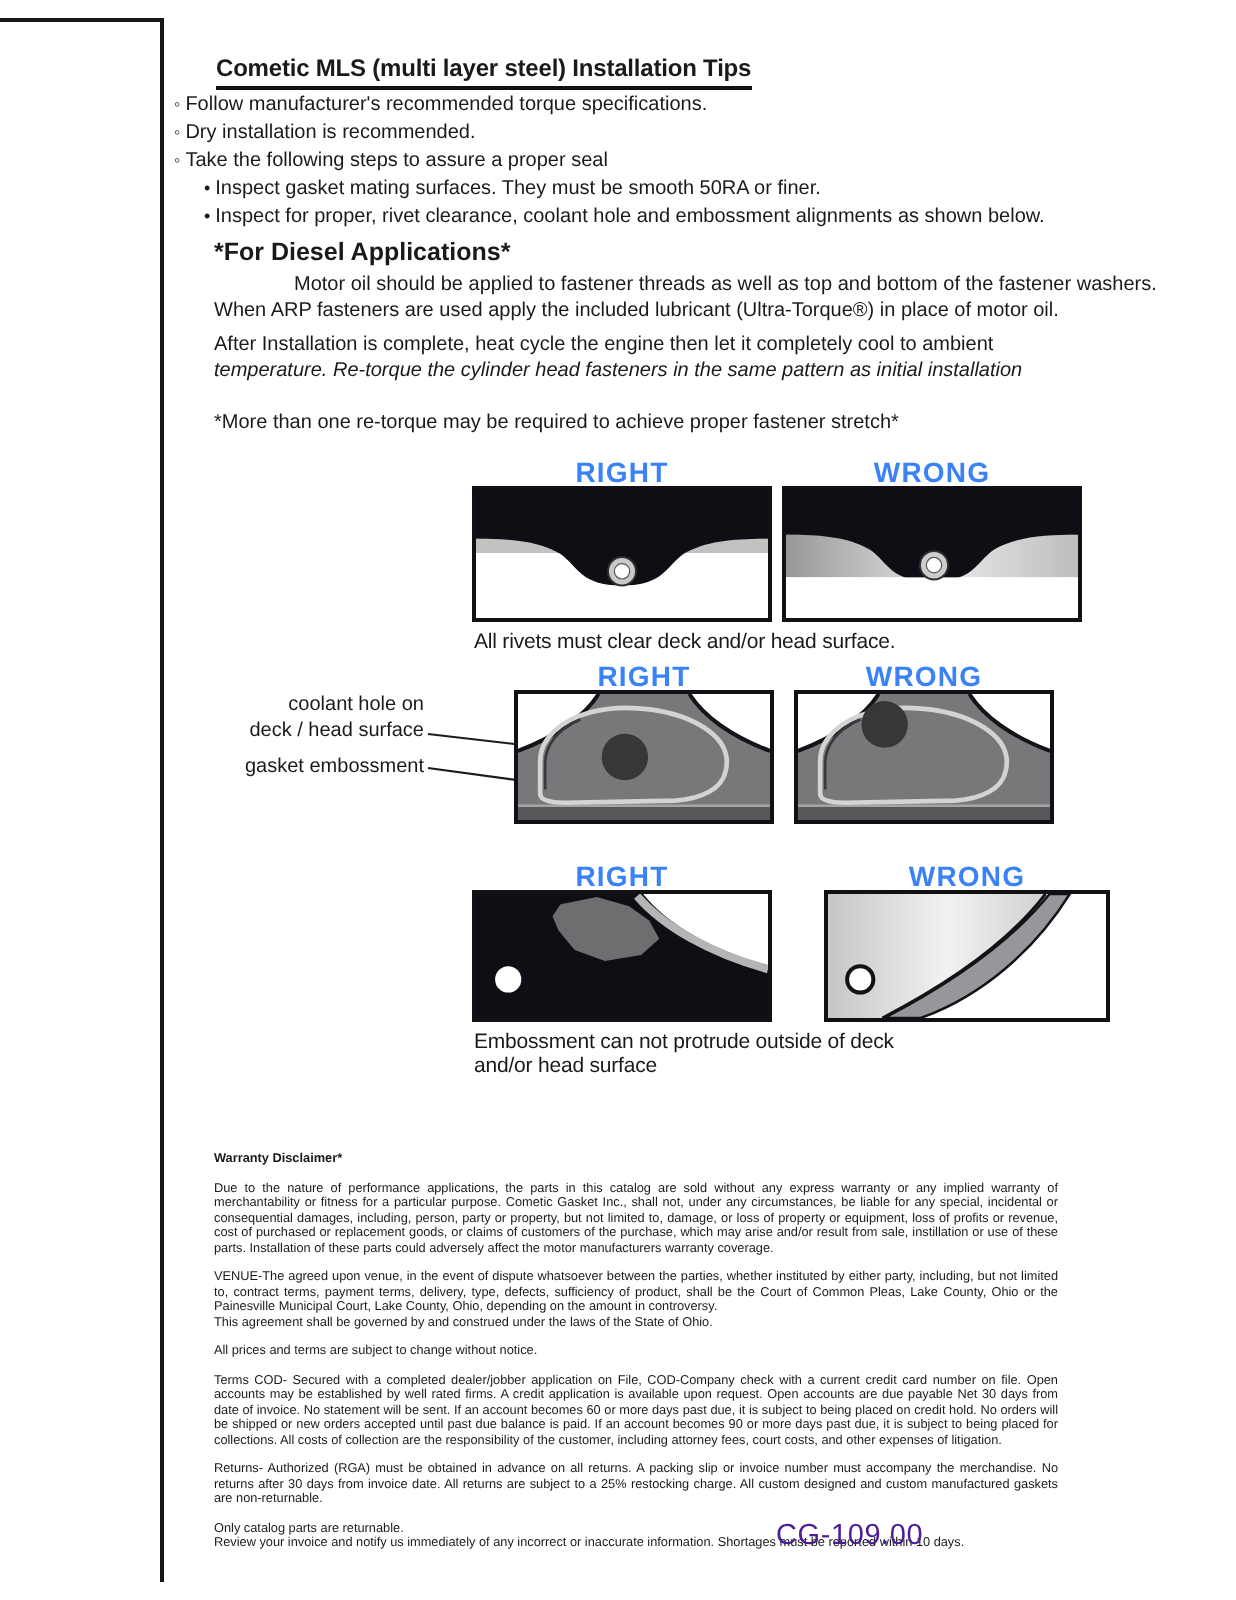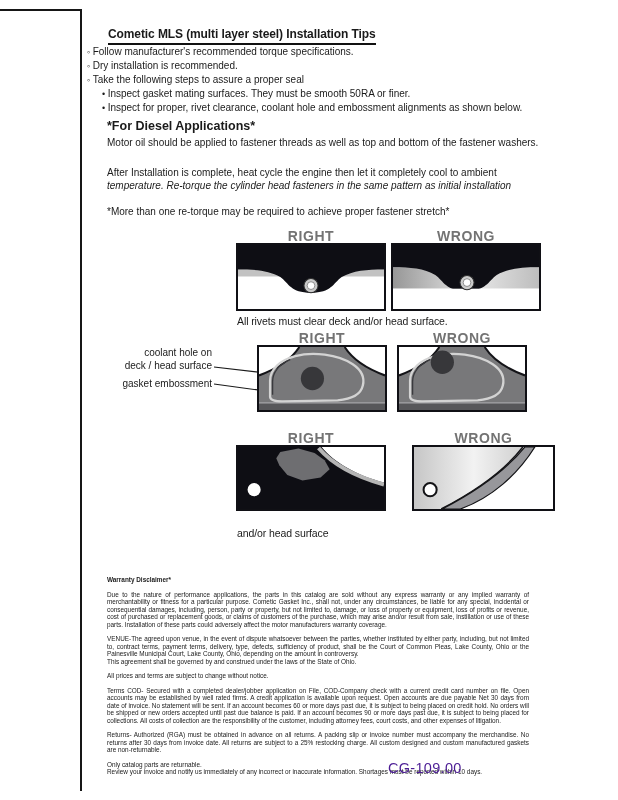--- a/index.html
+++ b/index.html
@@ -14,21 +14,21 @@
   .title{position:absolute;left:108px;top:27px;font-size:12px;font-weight:bold;letter-spacing:-0.1px;
          border-bottom:2px solid #111;padding-bottom:2px;display:inline-block;}
   
   .blt{position:absolute;font-size:10px;line-height:12px;letter-spacing:0;}
   .blt-o::before{content:"\25E6\00a0";font-size:9px;}
   .blt-f::before{content:"\2022\00a0";font-size:9px;}
   
   .h2{position:absolute;left:107px;font-size:12.5px;font-weight:bold;}
   .bodyline{position:absolute;left:107px;font-size:10px;line-height:12px;}
   
-  .dhead{position:absolute;font-size:14px;font-weight:600;letter-spacing:0.6px;text-align:center;color:#737373;}
+  .dhead{position:absolute;font-size:14px;font-weight:600;letter-spacing:0.6px;text-align:center;color:#3b82f6;}
   .dcap{position:absolute;font-size:10.5px;letter-spacing:-0.1px;line-height:12px;}
   .panel{position:absolute;border:2.5px solid #101015;background:#fff;box-sizing:border-box;}
   .panel svg{display:block;width:100%;height:100%;}
   .lbl{position:absolute;left:0;width:212px;text-align:right;font-size:10px;line-height:12.5px;}
   
   .warr{position:absolute;left:107px;width:422px;font-size:6.4px;line-height:7.5px;
         text-align:justify;letter-spacing:0;}
   .warr .whead{font-weight:bold;margin:0 0 7px 0;}
   .warr p{margin:0 0 7px 0;}
   .warr p.tight{margin-bottom:0;}
@@ -44,21 +44,22 @@
 
   <div class="title nw">Cometic MLS (multi layer steel) Installation Tips</div>
 
   <div class="blt blt-o nw" style="left:87px;top:46px;">Follow manufacturer's recommended torque specifications.</div>
   <div class="blt blt-o nw" style="left:87px;top:60px;">Dry installation is recommended.</div>
   <div class="blt blt-o nw" style="left:87px;top:74px;">Take the following steps to assure a proper seal</div>
   <div class="blt blt-f nw" style="left:102px;top:88px;">Inspect gasket mating surfaces.  They must be smooth 50RA or finer.</div>
   <div class="blt blt-f nw" style="left:102px;top:102px;">Inspect for proper, rivet clearance, coolant hole and embossment alignments as shown below.</div>
 
   <div class="h2 nw" style="top:119px;">*For Diesel Applications*</div>
-  <div class="bodyline nw" style="top:137px;">Motor oil should be applied to fastener threads as well as top and bottom of the fastener washers.</div>
+  <div class="bodyline nw" style="top:137px;margin-left:40px;">Motor oil should be applied to fastener threads as well as top and bottom of the fastener washers.</div>
+  <div class="bodyline nw" style="top:150px;">When ARP fasteners are used apply the included lubricant (Ultra-Torque®) in place of motor oil.</div>
   <div class="bodyline nw" style="top:167px;">After Installation is complete, heat cycle the engine then let it completely cool to ambient</div>
   <div class="bodyline nw" style="top:180px;font-style:italic;">temperature. Re-torque the cylinder head fasteners in the same pattern as initial installation</div>
   <div class="bodyline nw" style="top:206px;">*More than one re-torque may be required to achieve proper fastener stretch*</div>
 
   <div class="dhead" style="left:236px;top:228px;width:150px;">RIGHT</div>
   <div class="dhead" style="left:391px;top:228px;width:150px;">WRONG</div>
 
   <div class="panel" style="left:236px;top:243px;width:150px;height:68px;">
     <svg viewBox="0 0 145 63" preserveAspectRatio="none">
       <rect x="0" y="24" width="145" height="7" fill="#c2c2c2"></rect>
@@ -153,20 +154,21 @@
             <stop offset="1" stop-color="#d0d0d0"></stop>
         </linearGradient>
       </defs>
       <path d="M0,0 L108,0 C91,22 62,43 27,61 L0,61 Z" fill="url(#g3)"></path>
       <path d="M108,0 C91,22 62,43 27,61" fill="none" stroke="#131316" stroke-width="1.5"></path>
       <path d="M110,0 L120,0 C103,27 77,50 46,61 L28,61 C63,43 92,22 110,0 Z" fill="#97979b" stroke="#131316" stroke-width="1.2"></path>
       <circle cx="16" cy="42" r="6.5" fill="#ffffff" stroke="#131316" stroke-width="2"></circle>
     </svg>
   </div>
 
+  <div class="dcap nw" style="left:237px;top:515px;">Embossment can not protrude outside of deck</div>
   <div class="dcap nw" style="left:237px;top:527px;">and/or head surface</div>
 
   <div class="warr" style="top:576px;">
     <div class="whead">Warranty Disclaimer*</div>
     <p>Due to the nature of performance applications, the parts in this catalog are sold without any express warranty or any implied warranty of merchantability or fitness for a particular purpose.  Cometic Gasket Inc., shall not, under any circumstances, be liable for any special, incidental or consequential damages, including, person, party or property, but not limited to, damage, or loss of property or equipment, loss of profits or revenue, cost of purchased or replacement goods, or claims of customers of the purchase, which may arise and/or result from sale, instillation or use of these parts.  Installation of these parts could adversely affect the motor manufacturers warranty coverage.</p>
     <p class="tight">VENUE-The agreed upon venue, in the event of dispute whatsoever between the parties, whether instituted by either party, including, but not limited to, contract terms, payment terms, delivery, type, defects, sufficiency of product, shall be the Court of Common Pleas, Lake County, Ohio or the Painesville Municipal Court, Lake County, Ohio, depending on the amount in controversy.</p>
     <p>This agreement shall be governed by and construed under the laws of the State of Ohio.</p>
     <p>All prices and terms are subject to change without notice.</p>
     <p>Terms COD- Secured with a completed dealer/jobber application on File, COD-Company check with a current credit card number on file.  Open accounts may be established by well rated firms.  A credit application is available upon request.  Open accounts are due payable Net 30 days from date of invoice.  No statement will be sent.  If an account becomes 60 or more days past due, it is subject to being placed on credit hold.  No orders will be shipped or new orders accepted until past due balance is paid.  If an account becomes 90 or more days past due, it is subject to being placed for collections.  All costs of collection are the responsibility of the customer, including attorney fees, court costs, and other expenses of litigation.</p>
     <p>Returns- Authorized (RGA) must be obtained in advance on all returns.  A packing slip or invoice number must accompany the merchandise.  No returns after 30 days from invoice date.  All returns are subject to a 25% restocking charge.  All custom designed and custom manufactured gaskets are non-returnable.</p>

